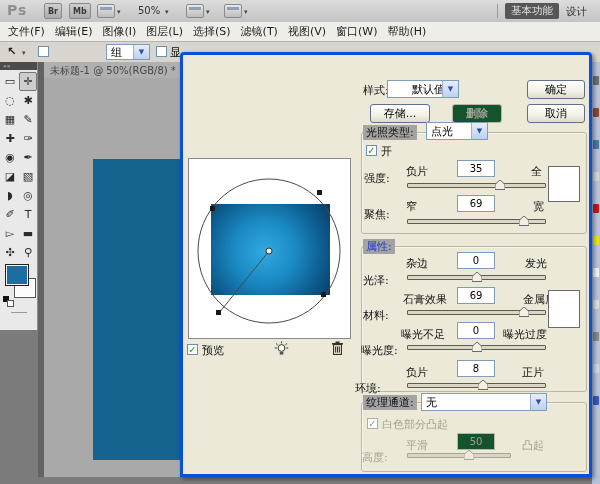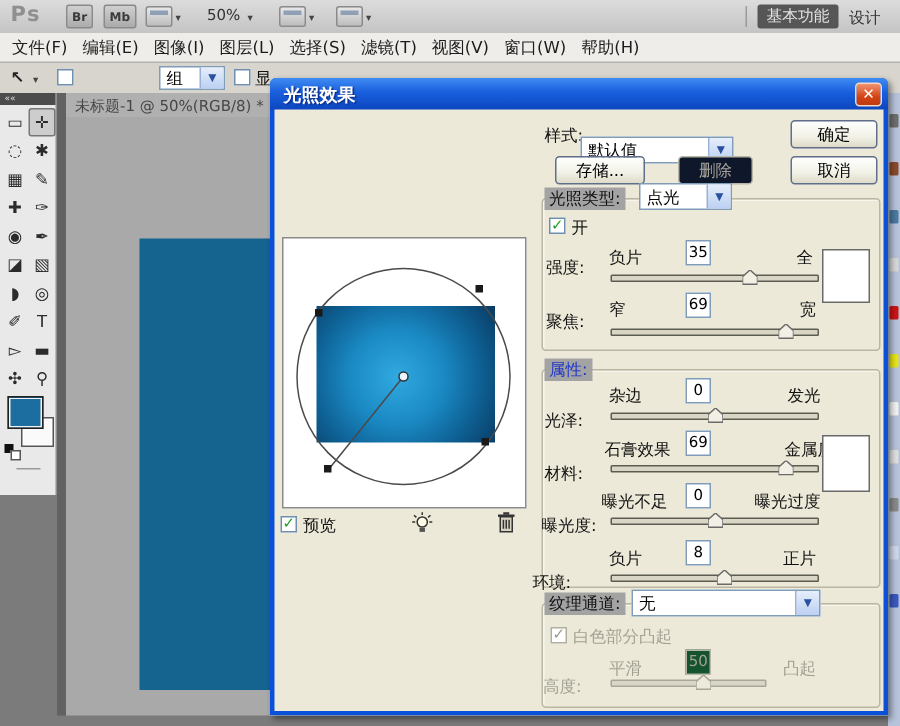--- a/index.html
+++ b/index.html
@@ -70,29 +70,29 @@
   .titlebar{left:0;top:0;width:412px;height:21px;border-radius:4px 4px 0 0;
     background:linear-gradient(180deg,#3f8cf3 0%,#1a5fdd 45%,#0b46bf 100%);}
   .titletxt{left:9px;top:3px;color:#fff;font-weight:bold;font-size:12px;text-shadow:1px 1px 1px #0a2a80;}
   .closebtn{left:390px;top:3px;width:18px;height:16px;border-radius:3px;border:1px solid #f0d8c8;
     background:linear-gradient(180deg,#f0936f,#d44414 60%,#c03a10);color:#fff;font-size:10px;
     font-weight:bold;display:flex;align-items:center;justify-content:center;box-sizing:border-box;}
 
   .xpbtn{height:19px;border:1px solid #60708c;border-radius:3px;box-sizing:border-box;
     background:linear-gradient(180deg,#ffffff,#f2f1e6 60%,#dedbc8);font-size:11px;color:#000;
     display:flex;align-items:center;justify-content:center;}
-  .xpbtn.dis{color:#a6a49a;border-color:#b8b6a8;background:#0f172a;}
+  .xpbtn.dis{color:#a6a49a;border-color:#b8b6a8;background:#14532d;font-weight:bold;}
 
   .grp{border:1px solid #bab6a2;border-radius:3px;box-shadow:inset 1px 1px 0 #f8f6ec;}
   .grplbl{background:#a3a3a3;padding:0 3px;font-size:11px;color:#111;white-space:nowrap;}
   .bluelbl{color:#2036c8;}
   .dim{color:#a3a193 !important;}
 
   .lbl{font-size:11px;color:#111;white-space:nowrap;}
-  .vbox{position:absolute;width:17px;height:17px;border:1px solid #7f9db9;background:#fff;
+  .vbox{position:absolute;width:38px;height:17px;border:1px solid #7f9db9;background:#fff;
     font-size:10px;text-align:center;font-family:"DejaVu Sans",sans-serif;box-sizing:border-box;padding:0;}
   .vbox.dis{border-color:#b8b6a8;color:#a3a193;background:#14532d;}
   .track{position:absolute;height:3px;background:#dad6c6;border:1px solid #5c5c50;border-radius:1px;}
   .track.dis{border-color:#a8a698;}
   .thumb{position:absolute;top:-4px;width:10px;height:10px;}
   .swatch{background:#fff;border:1px solid #6a6a6a;box-shadow:inset 0 0 0 1px #fff;}
 
   .pvbox{left:8px;top:106px;width:163px;height:181px;background:#fff;border:1px solid #8a8a8a;box-sizing:border-box;}
   .pvblue{position:absolute;left:22px;top:45px;width:119px;height:91px;
     background:radial-gradient(circle at 45% 52%, #31a9e0 0%, #1b8ac4 38%, #0e6296 68%, #093a61 100%);}
@@ -194,27 +194,23 @@
       <div class="abs dock-ico" style="top: 142px; background: rgb(204, 21, 21);"></div>
       <div class="abs dock-ico" style="top: 174px; background: rgb(232, 229, 21);"></div>
       <div class="abs dock-ico" style="top: 206px; background: rgb(242, 242, 242);"></div>
       <div class="abs dock-ico" style="top: 238px; background: rgb(224, 224, 224);"></div>
       <div class="abs dock-ico" style="top: 270px; background: rgb(138, 138, 138);"></div>
       <div class="abs dock-ico" style="top: 302px; background: rgb(207, 216, 234);"></div>
       <div class="abs dock-ico" style="top: 334px; background: rgb(58, 88, 192);"></div>
     </div>
 
   <div class="abs dialog">
-    <div class="abs titlebar">
-      <span class="abs titletxt">光照效果</span>
-      <div class="abs closebtn">✕</div>
-    </div>
 
     <span class="abs lbl" style="left:183px;top:31px;">样式:</span>
-    <div class="abs combo" style="left:207px;top:39px;width:102px;height:18px;">
+    <div class="abs combo" style="left:207px;top:28px;width:72px;height:18px;padding-left:20px;">
       <span class="ctext">默认值</span>
       <span class="cbtn">▼</span>
     </div>
     <div class="abs xpbtn" style="left:347px;top:28px;width:58px;text-align:center;">确定</div>
     <div class="abs xpbtn" style="left:347px;top:52px;width:58px;">取消</div>
     <div class="abs xpbtn" style="left:190px;top:52px;width:60px;">存储...</div>
     <div class="abs xpbtn dis" style="left:272px;top:52px;width:50px;">删除</div>
 
     <div class="abs pvbox">
       <div class="pvblue"></div>

